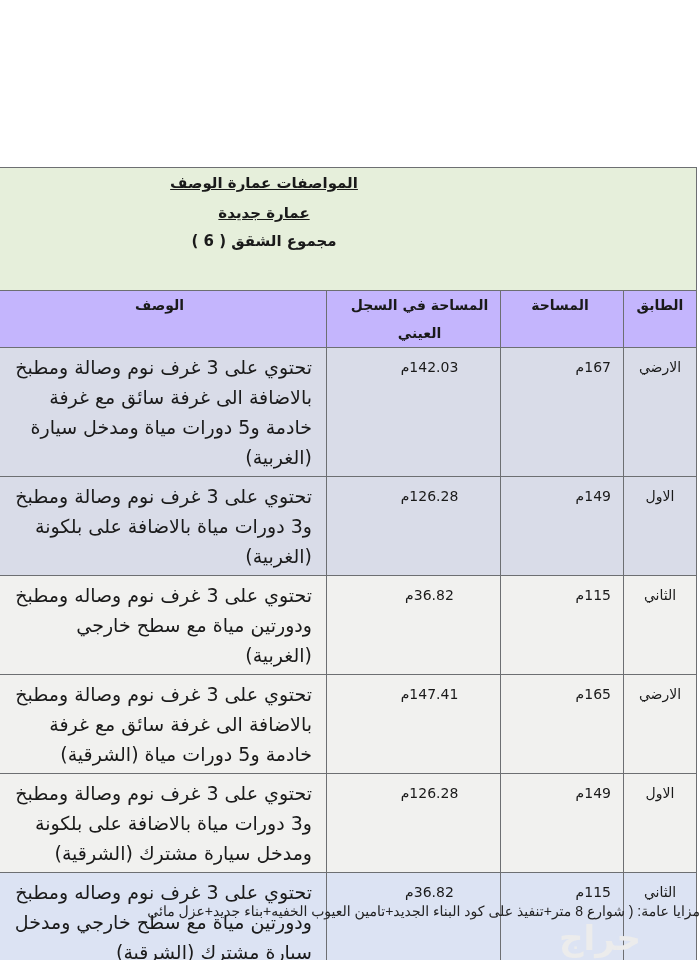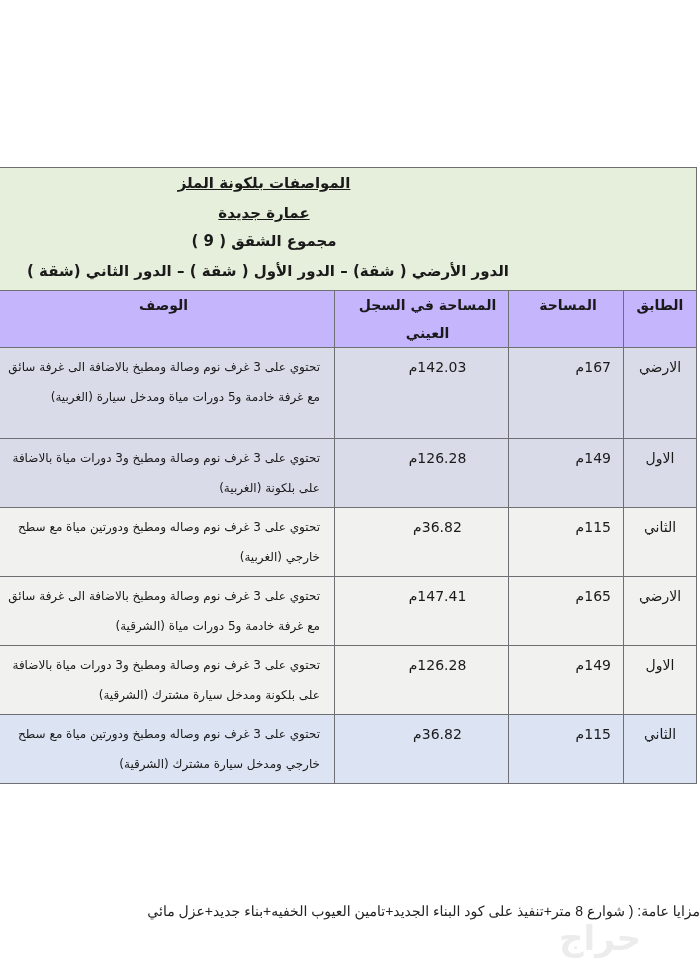--- a/index.html
+++ b/index.html
@@ -28,22 +28,22 @@
     font-size: 14px;
   }
   td, th {
     border: 1.5px solid #6d6f72; vertical-align: top; padding: 4px 8px;
     line-height: 30px;
   }
   th { background: #c4b5fd; font-weight: bold; font-size: 14px; padding: 0 8px; height: 30px; line-height: 28px; }
   .c-floor { width: 56px; text-align: center; }
   .c-area { width: 102px; text-align: right; padding-right: 12px; }
   .c-reg { width: 145px; text-align: center; padding-left: 40px; }
-  .c-desc { text-align: right; padding-right: 14px; font-size: 12px; }
-  th.c-area { text-align: center; padding-right: 4px; }
+  .c-desc { text-align: right; padding-right: 14px; font-size: 19px; }
+  th.c-area { text-align: center; padding-right: 12px; }
   th.c-reg { text-align: center; padding-left: 20px; }
   th.c-desc { text-align: center; font-size: 14px; }
   tr.bg-blue td { background: #d9dce8; }
   tr.bg-gray td { background: #f1f1ef; }
   tr.bg-lblue td { background: #dce3f3; }
   .num { direction: rtl; unicode-bidi: plaintext; }
   .footer {
     position: absolute; top: 903px; right: 0px; white-space: nowrap; direction: rtl;
     font-family: "Liberation Sans", sans-serif; font-size: 14px; color: #222;
   }
@@ -51,24 +51,23 @@
     position: absolute; left: 500px; top: 918px; width: 200px; height: 40px;
     color: #ececec; font-size: 34px; font-weight: bold; direction: rtl; text-align: center;
     font-family: "DejaVu Sans", sans-serif; letter-spacing: 2px;
   }
 </style>
 </head>
 <body>
 
 <div class="sheet">
   <div class="title-block">
-    <div class="title-line t1">المواصفات بلكونة الملز</div>
+    <div class="title-line t1">المواصفات عمارة الوصف</div>
     <div class="title-line t2">عمارة جديدة</div>
-    <div class="title-line t3">مجموع الشقق ( 9 )</div>
-    <div class="title-line t4">الدور الأرضي ( شقة) – الدور الأول ( شقة ) – الدور الثاني (شقة )</div>
+    <div class="title-line t3">مجموع الشقق ( 6 )</div>
   </div>
 
   <table>
     <thead>
       <tr>
         <th class="c-floor">الطابق</th>
         <th class="c-area">المساحة</th>
         <th class="c-reg">المساحة في السجل العيني</th>
         <th class="c-desc">الوصف</th>
       </tr>

